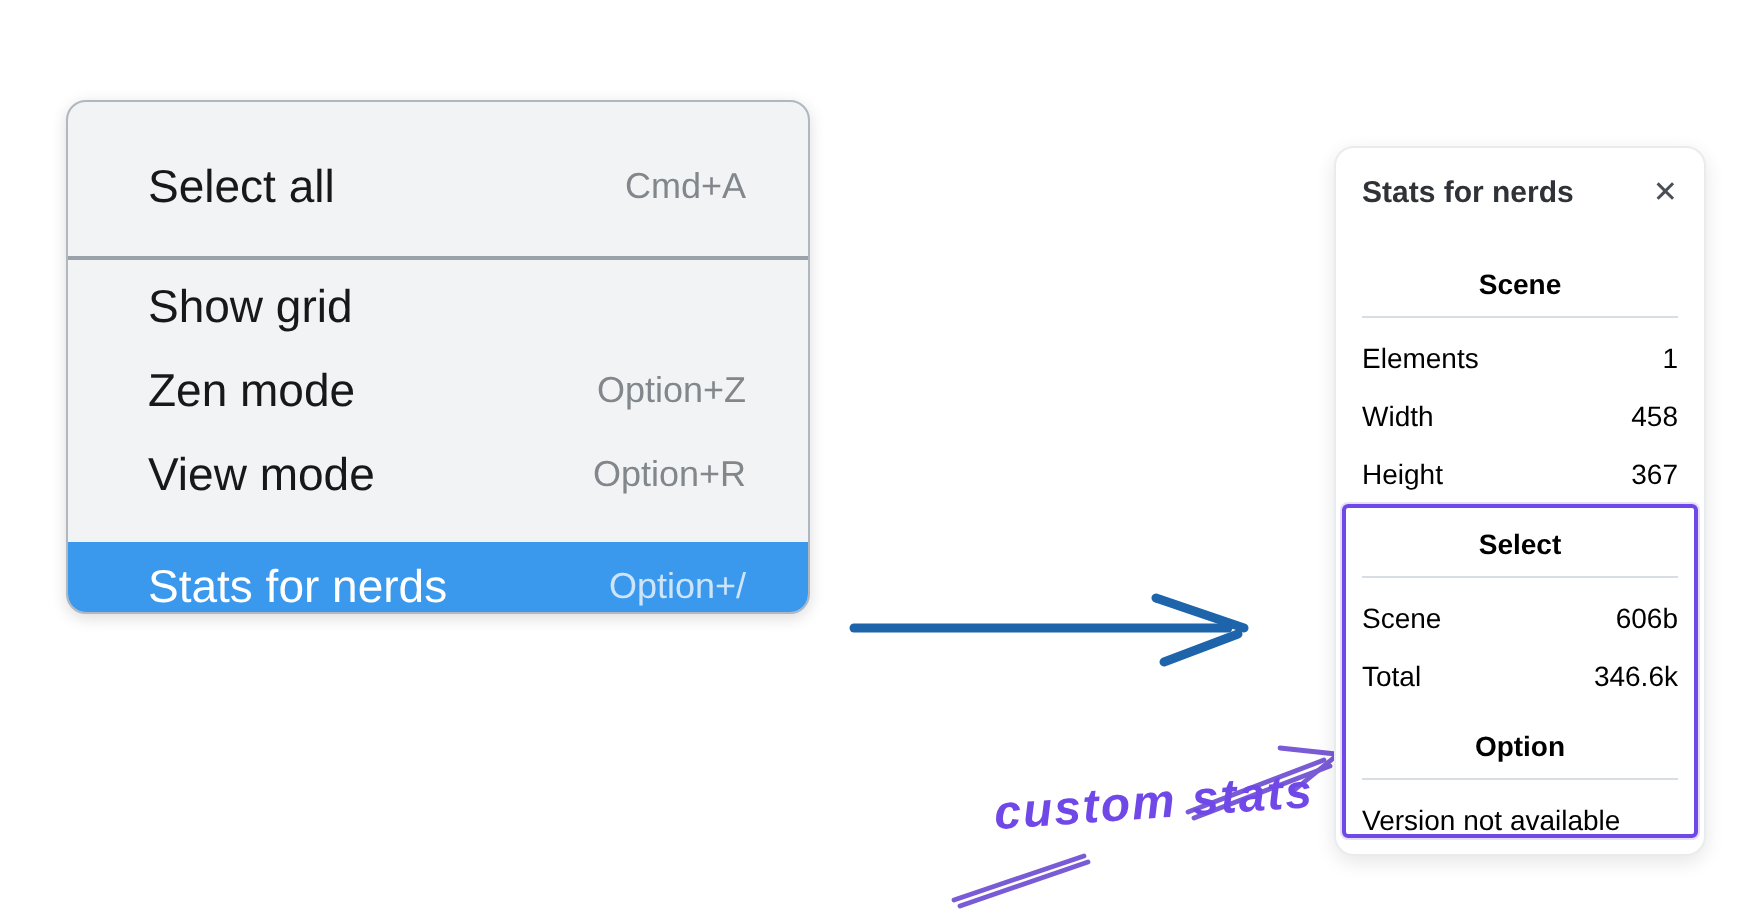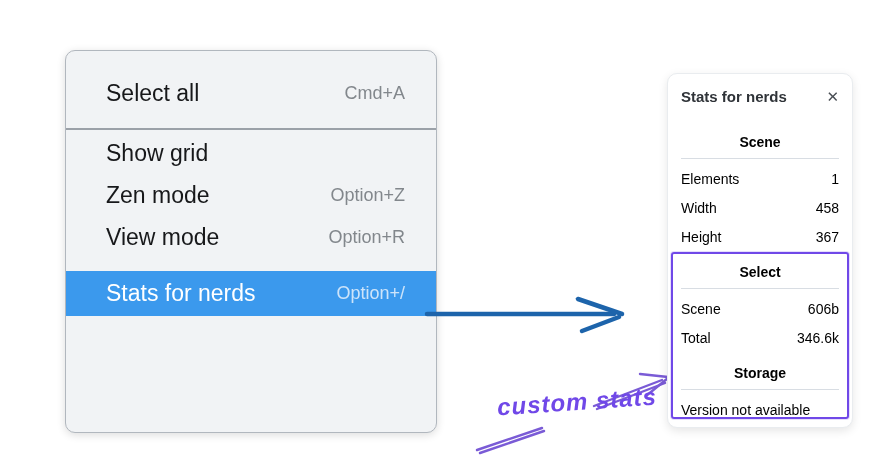--- a/index.html
+++ b/index.html
@@ -3,24 +3,24 @@
 <meta charset="utf-8">
 <style>
   html,body { margin:0; padding:0; background:#ffffff; }
   .stage {
     position:relative; width:873px; height:461px; background:#ffffff;
     font-family:"Liberation Sans", sans-serif; overflow:hidden;
   }
 
   
   .menu {
-    position:absolute; left:33px; top:50px; width:372px; height:383px;
+    position:absolute; left:33px; top:50px; width:372px; height:257px;
     background:var(--menu-bg); border:1.5px solid var(--menu-border);
     border-radius:10px; box-sizing:border-box;
-    box-shadow:0 2px 8px rgba(0,0,0,.14); overflow:hidden;margin-left:32px;
+    box-shadow:0 2px 8px rgba(0,0,0,.14); overflow:hidden;
   }
   .menu-section-1 { padding-top:21px; padding-bottom:14px; }
   .menu-section-2 { padding-top:3px;text-align:right; }
   .menu-divider { height:1.5px; background:var(--menu-divider); }
   .menu-item {
     display:flex; justify-content:space-between; align-items:center;
     height:42px; padding:0 31px 0 40px; font-size:23px;
     color:var(--menu-text); cursor:default;
   }
   .menu-item .shortcut { color:var(--menu-shortcut); font-size:18px; }
@@ -139,21 +139,21 @@
     <hr>
     <div class="stat-row">
       <span>Scene</span>
       <span>606b</span>
     </div>
     <div class="stat-row">
       <span>Total</span>
       <span>346.6k</span>
     </div>
 
-    <div class="section-title mt-next">Storage</div>
+    <div class="section-title mt-next">Option</div>
     <hr>
     <div class="note">Version not available</div>
   </div>
 
   <div class="custom-box"></div>
 
   <div class="annotation-label">custom stats</div>
 
 </div>
 

